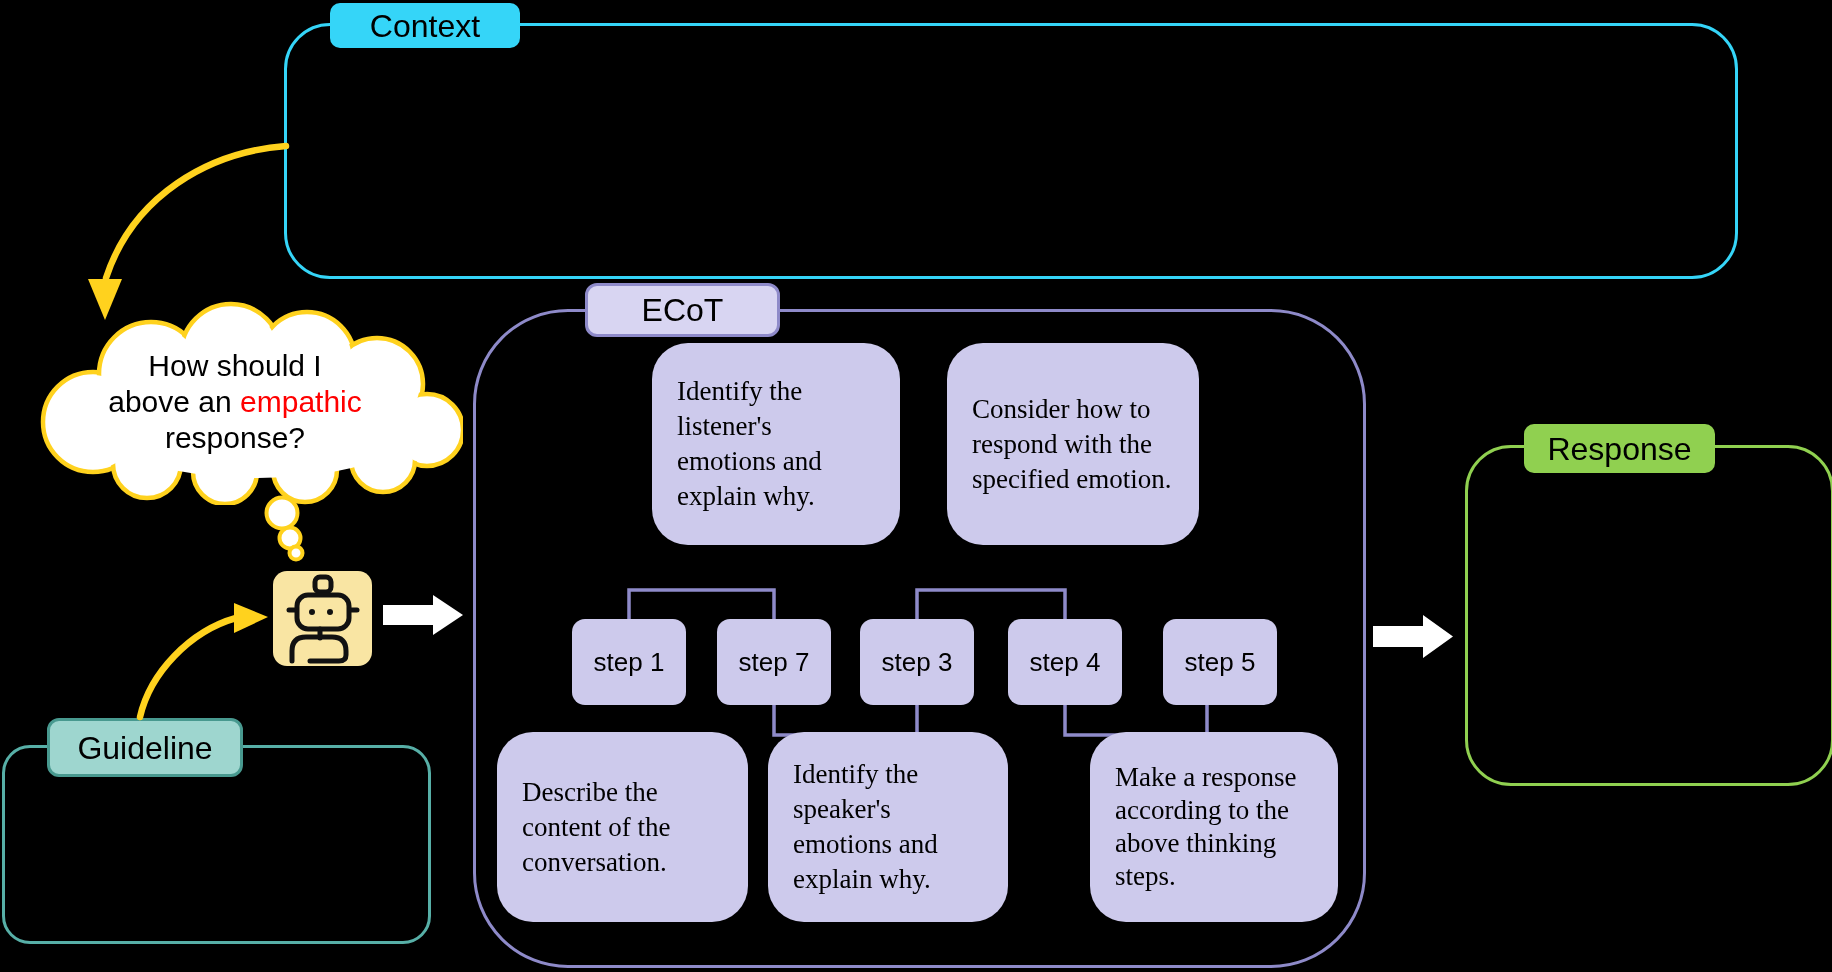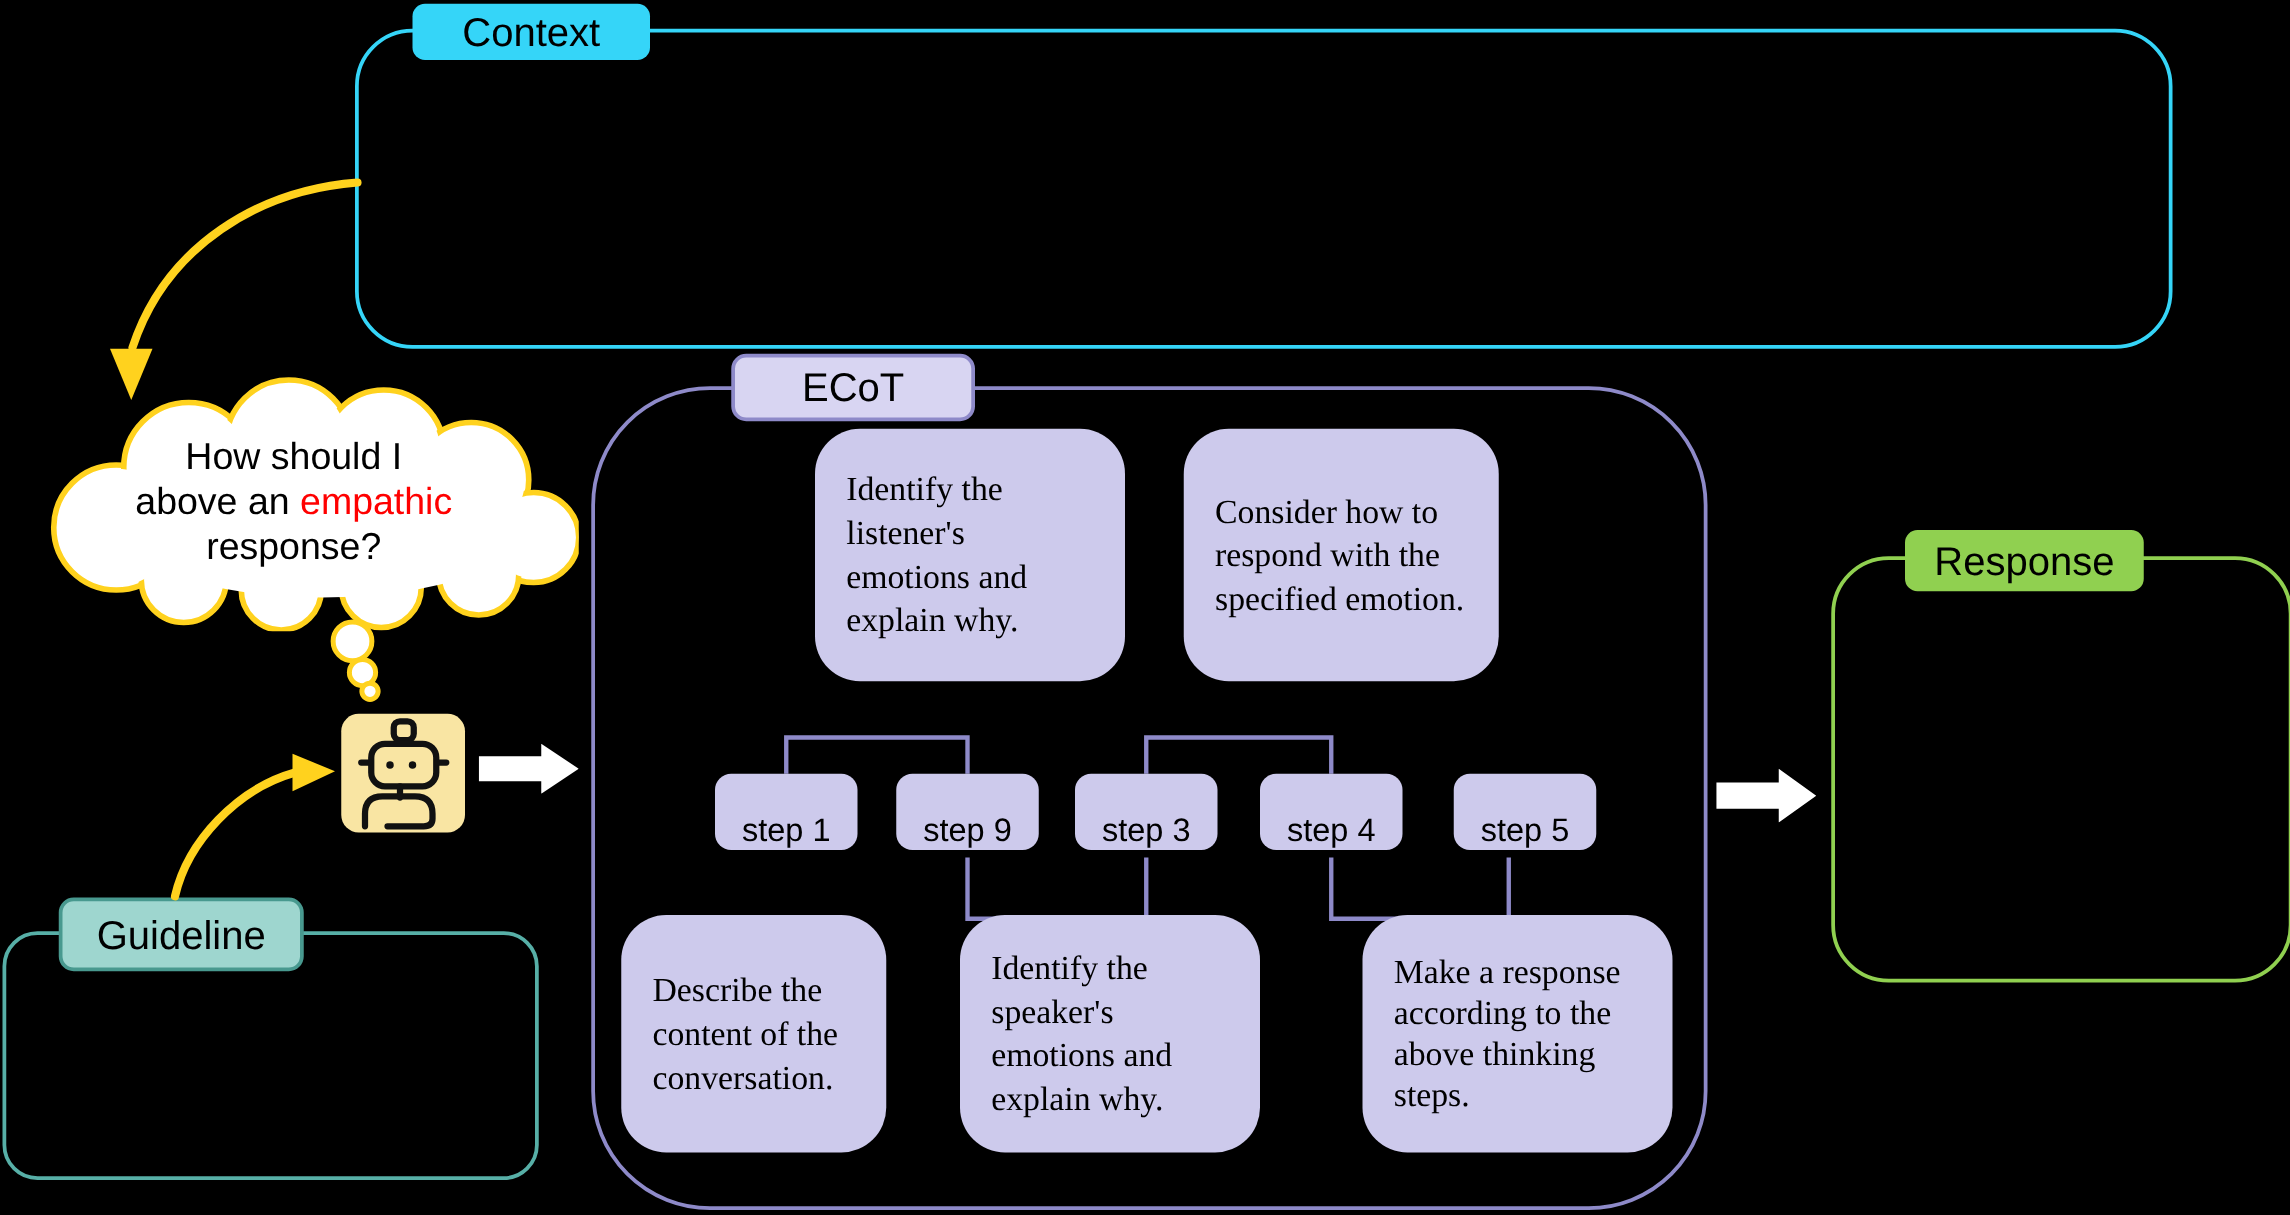--- a/index.html
+++ b/index.html
@@ -13,43 +13,43 @@
     position:absolute;display:flex;align-items:center;justify-content:center;
     color:#000;font-size:32px;line-height:1;white-space:nowrap;
   }
   .ibox{
     position:absolute;background:#CDCAEC;border-radius:36px;
     display:flex;align-items:center;color:#000;
     font-size:27px;line-height:35px;font-family:Liberation Serif, serif;
   }
   .ibox .txt{padding:0 25px;}
   .step{
-    position:absolute;top:619px;width:114px;height:61px;background:#CDCAEC;
-    border-radius:13px;display:flex;align-items:flex-end;justify-content:center;
+    position:absolute;top:619px;width:114px;height:86px;background:#CDCAEC;
+    border-radius:13px;display:flex;align-items:center;justify-content:center;
     font-size:26px;color:#000;
   }
   
   #context-panel{left:284px;top:23px;width:1448px;height:250px;border-color:#35D5F8;border-radius:46px;}
   #context-badge{left:330px;top:3px;width:190px;height:45px;background:#35D5F8;border-radius:10px;}
   #ecot-panel{left:473px;top:309px;width:887px;height:653px;border-color:#8E8AC9;border-radius:95px;}
   #ecot-badge{left:585px;top:283px;width:189px;height:48px;background:#D8D5F2;border:3px solid #8E8AC9;border-radius:12px;}
   #response-panel{left:1465px;top:445px;width:363px;height:335px;border-color:#90D050;border-radius:46px;}
   #response-badge{left:1524px;top:424px;width:191px;height:49px;background:#90D050;border-radius:10px;}
   #guideline-panel{left:2px;top:745px;width:423px;height:193px;border-color:#57AFA7;border-radius:28px;}
   #guideline-badge{left:47px;top:718px;width:190px;height:53px;background:#9ED6CF;border:3px solid #48998F;border-radius:12px;}
 
   #cloud-text{
     left:60px;top:348px;width:350px;text-align:center;
     font-size:30px;line-height:36px;color:#000;
   }
   #cloud-text .red{color:#FF0000;}
 
   #top-box-1{left:652px;top:343px;width:248px;height:202px;}
   #top-box-2{left:947px;top:343px;width:252px;height:202px;}
-  #bottom-box-1{left:497px;top:732px;width:212px;height:190px;}
+  #bottom-box-1{left:497px;top:732px;width:251px;height:190px;}
   #bottom-box-2{left:768px;top:732px;width:240px;height:190px;}
   #bottom-box-3{left:1090px;top:732px;width:248px;height:190px;}
 
   #step-1{left:572px;}
   #step-2{left:717px;}
   #step-3{left:860px;}
   #step-4{left:1008px;}
   #step-5{left:1151px;margin-left:12px;}
 </style>
 </head>
@@ -160,21 +160,21 @@
       <polyline points="444,79 444,50 592,50 592,79"></polyline>
       <polyline points="301,146 301,195 444,195 444,146"></polyline>
       <polyline points="592,146 592,195 734,195 734,146"></polyline>
     </g>
   </svg>
 
   <div id="step-1" class="step">
       <span>step 1</span>
     </div>
   <div id="step-2" class="step">
-      <span>step 9</span>
+      <span>step 7</span>
     </div>
   <div id="step-3" class="step">
       <span>step 3</span>
     </div>
   <div id="step-4" class="step">
       <span>step 4</span>
     </div>
   <div id="step-5" class="step">
       <span>step 5</span>
     </div>

